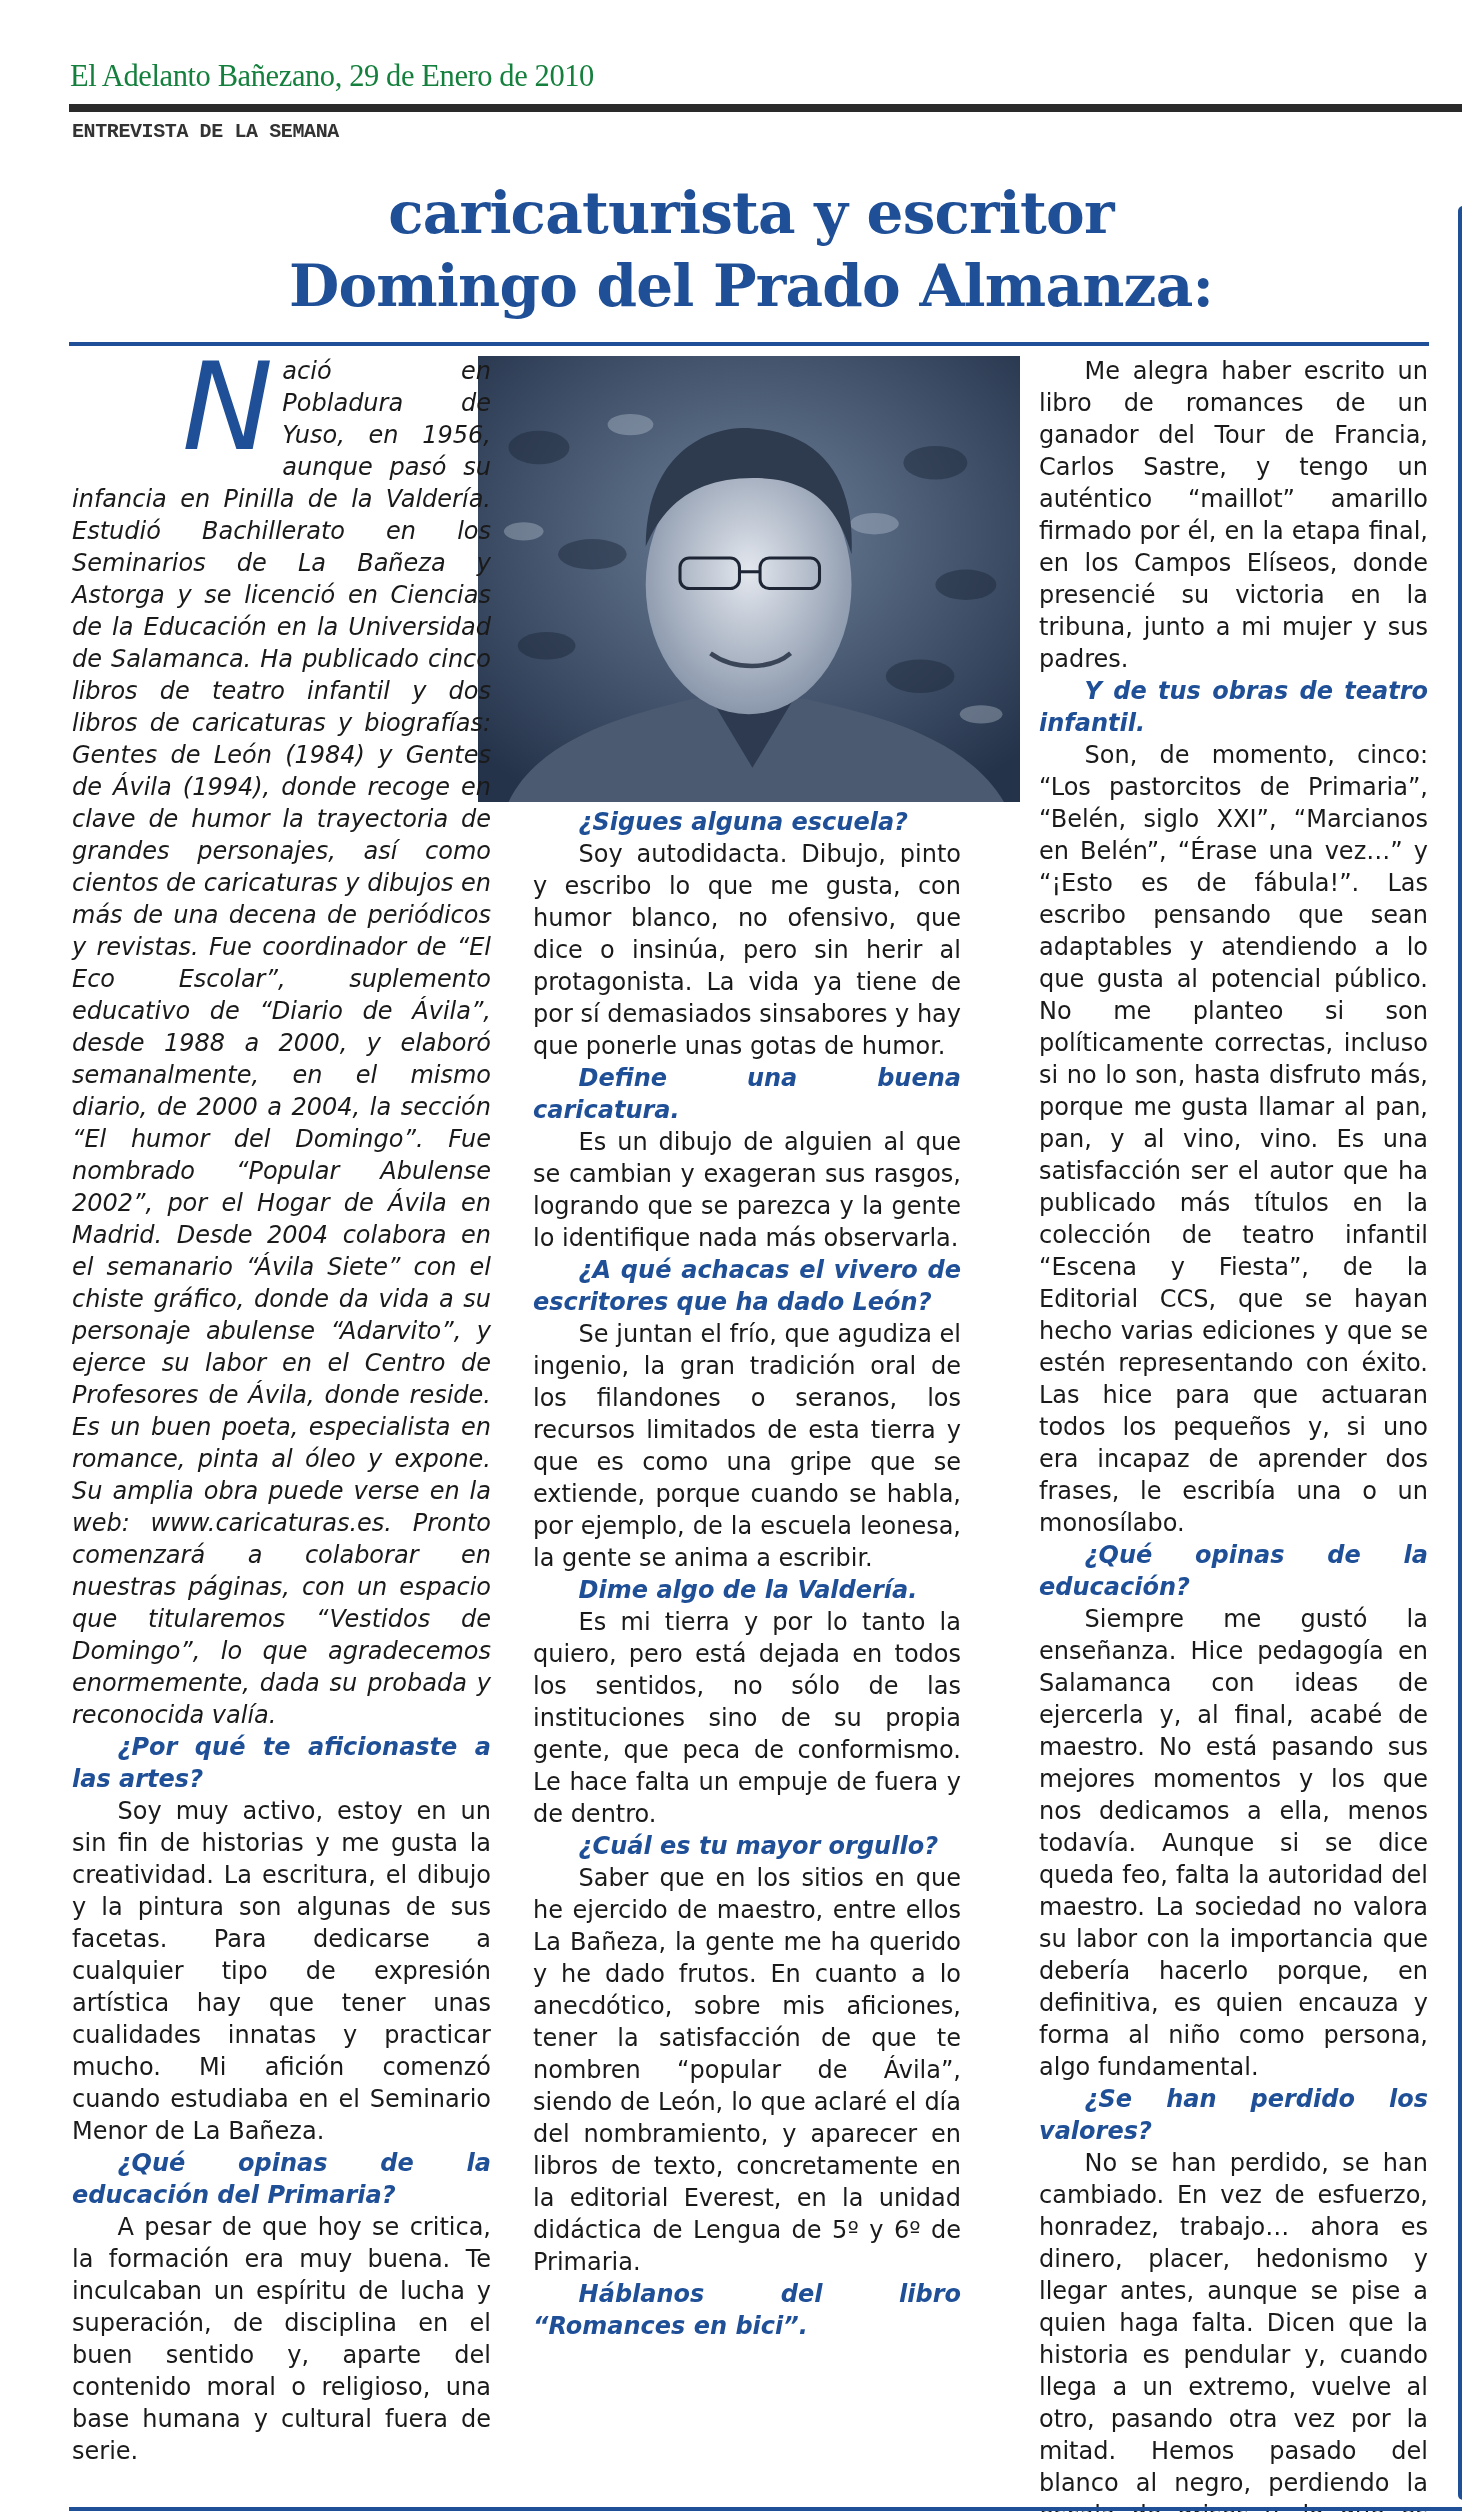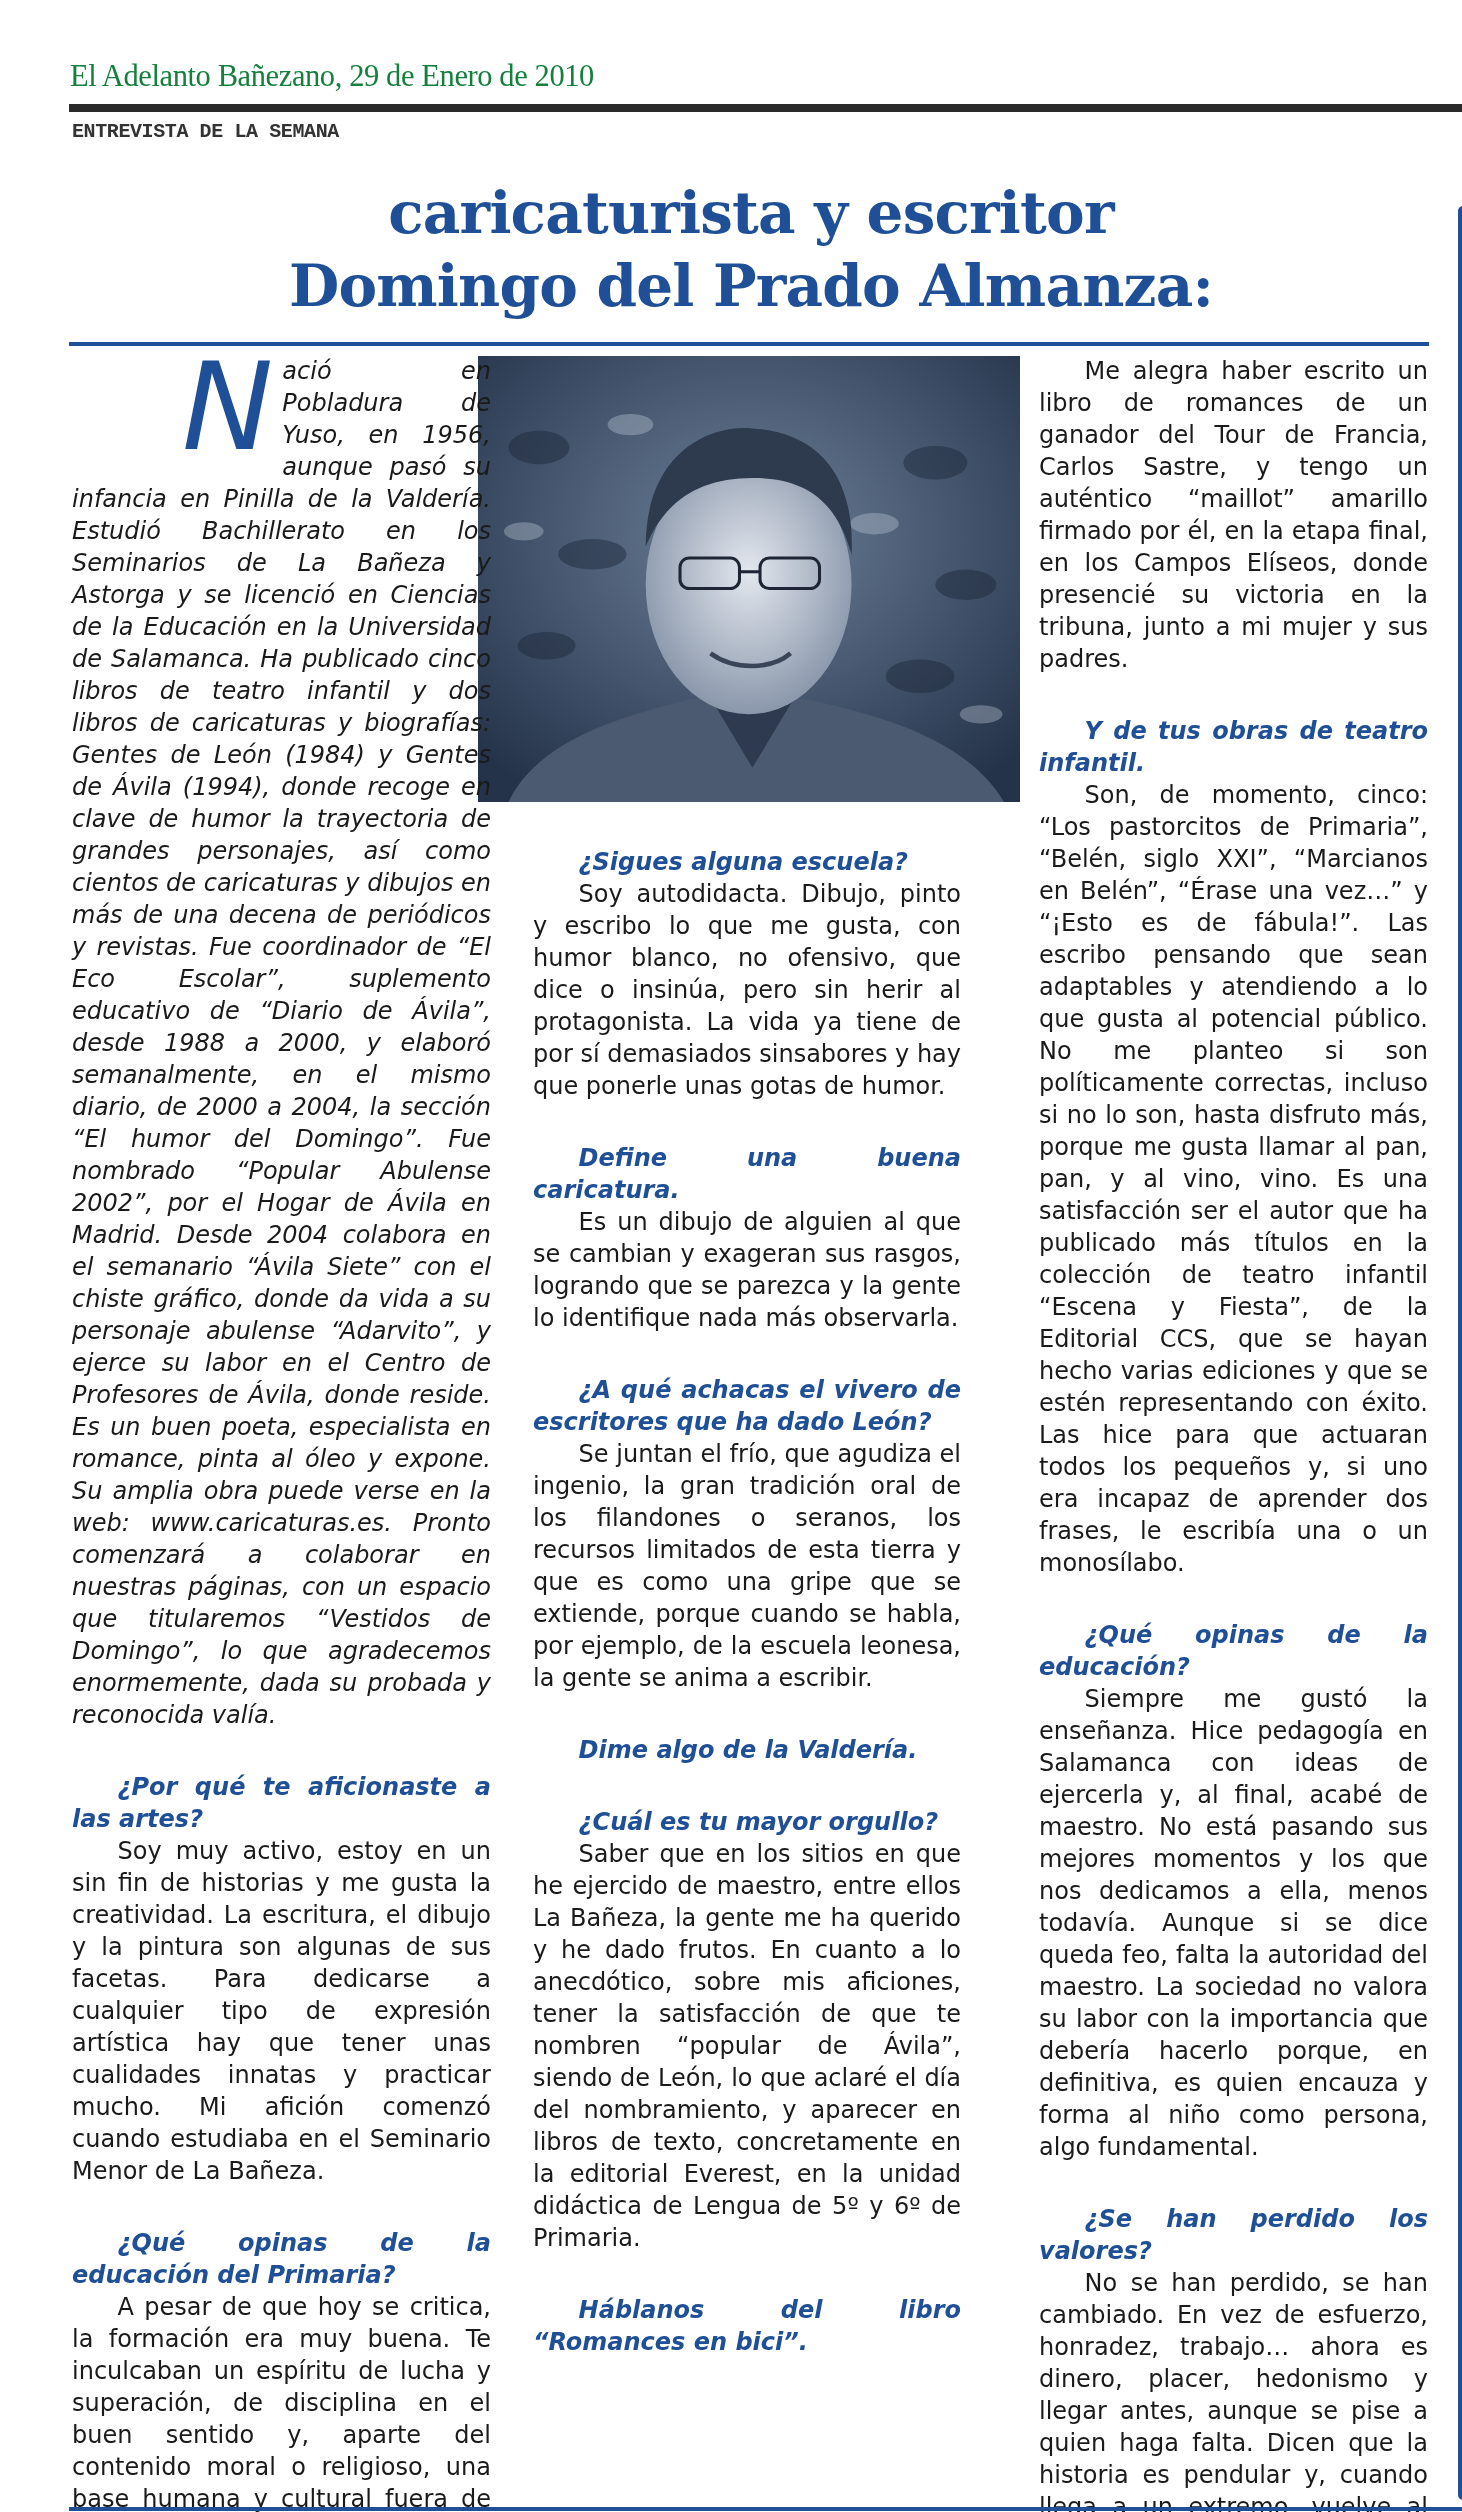--- a/index.html
+++ b/index.html
@@ -8,21 +8,21 @@
   .masthead { left:70px; top:59px; font-family:"Liberation Serif", serif; font-size:30.5px; color:#15803d; letter-spacing:-0.4px; }
   .rule-black { left:69px; top:104px; width:1394px; height:7.6px; background:#2a2a2a; }
   .section { left:72px; top:120px; font-family:Liberation Mono, monospace; font-size:20px; font-weight:bold; color:#333; letter-spacing:-0.4px; }
   .title { left:69px; width:1364px; top:177px; text-align:center; font-family:"DejaVu Serif", serif; font-weight:bold; color:#1e4f97; font-size:58px; line-height:73px; letter-spacing:-0.8px; }
   .rule-blue { left:69px; top:342px; width:1360px; height:3.8px; background:#1e4f97; }
   .edge-bar { left:1458px; top:206px; width:5.3px; height:2294px; background:#1e4f97; border-radius:5.3px 0 0 5.3px; }
   .rule-bottom { left:69px; top:2507px; width:1394px; height:3.8px; background:#1e4f97; }
   .col { font-family:"DejaVu Sans", sans-serif; font-size:24px; line-height:32px; text-align:justify; hyphens:manual; }
   .col p { margin:0; text-indent:1.9em; }
   .col p.noindent { text-indent:0; }
-  .col .q { color:#1e4f97; font-weight:bold; font-style:italic;margin-top:40px; }
+  .col .q { color:#1e4f97; font-weight:bold; font-style:italic; }
   .col .intro { font-style:italic; }
   .col-left { left:72px; top:355px; width:419px; }
   .col-mid { left:533px; top:806px; width:428px; }
   .col-right { left:1039px; top:355px; width:389px; }
   .dropcap { float:left; font-family:"DejaVu Sans", sans-serif; color:#1e4f97; font-size:122px; line-height:99px; margin:3px 9.1px 0 110px; font-style:italic; font-weight:normal; }
   .photo { left:478px; top:356px; width:542px; height:446px; background:#3a4d6b; overflow:hidden; }
   .photo svg { width:100%; height:100%; display:block; }
 </style>
 </head>
 <body>
@@ -87,20 +87,21 @@
 </div>
 
 <div class="abs col col-mid">
   <p class="q">¿Sigues alguna escuela?</p>
   <p>Soy autodidacta. Dibujo, pinto y escribo lo que me gusta, con humor blanco, no ofensivo, que dice o insinúa, pero sin herir al protagonista. La vida ya tiene de por sí demasiados sinsabores y hay que ponerle unas gotas de humor.</p>
   <p class="q">Define una buena caricatura.</p>
   <p>Es un dibujo de alguien al que se cambian y exageran sus rasgos, logrando que se parezca y la gente lo identifique nada más observarla.</p>
   <p class="q">¿A qué achacas el vivero de escritores que ha dado León?</p>
   <p>Se juntan el frío, que agudiza el ingenio, la gran tradición oral de los filandones o seranos, los recursos limitados de esta tierra y que es como una gripe que se extiende, porque cuando se habla, por ejemplo, de la escuela leonesa, la gente se anima a escribir.</p>
   <p class="q">Dime algo de la Valdería.</p>
+  <p>Es mi tierra y por lo tanto la quiero, pero está dejada en todos los sentidos, no sólo de las instituciones sino de su propia gente, que peca de conformismo. Le hace falta un empuje de fuera y de dentro.</p>
   <p class="q">¿Cuál es tu mayor orgullo?</p>
   <p>Saber que en los sitios en que he ejercido de maestro, entre ellos La Bañeza, la gente me ha querido y he dado frutos. En cuanto a lo anecdótico, sobre mis aficiones, tener la satisfacción de que te nombren “popular de Ávila”, siendo de León, lo que aclaré el día del nombramiento, y aparecer en libros de texto, concretamente en la editorial Everest, en la unidad didáctica de Lengua de 5º y 6º de Primaria.</p>
   <p class="q">Háblanos del libro “Romances en bici”.</p>
 </div>
 
 <div class="abs col col-right">
   <p>Me alegra haber escrito un libro de romances de un ganador del Tour de Francia, Carlos Sastre, y tengo un auténtico “maillot” amarillo firmado por él, en la etapa final, en los Campos Elíseos, donde presencié su victoria en la tribuna, junto a mi mujer y sus padres.</p>
   <p class="q">Y de tus obras de teatro infantil.</p>
   <p>Son, de momento, cinco: “Los pastorcitos de Primaria”, “Belén, siglo XXI”, “Marcianos en Belén”, “Érase una vez…” y “¡Esto es de fábula!”. Las escribo pensando que sean adaptables y atendiendo a lo que gusta al potencial público. No me planteo si son políticamente correctas, incluso si no lo son, hasta disfruto más, porque me gusta llamar al pan, pan, y al vino, vino. Es una satisfacción ser el autor que ha publicado más títulos en la colección de teatro infantil “Escena y Fiesta”, de la Editorial CCS, que se hayan hecho varias ediciones y que se estén representando con éxito. Las hice para que actuaran todos los pequeños y, si uno era incapaz de aprender dos frases, le escribía una o un monosílabo.</p>
   <p class="q">¿Qué opinas de la educación?</p>

